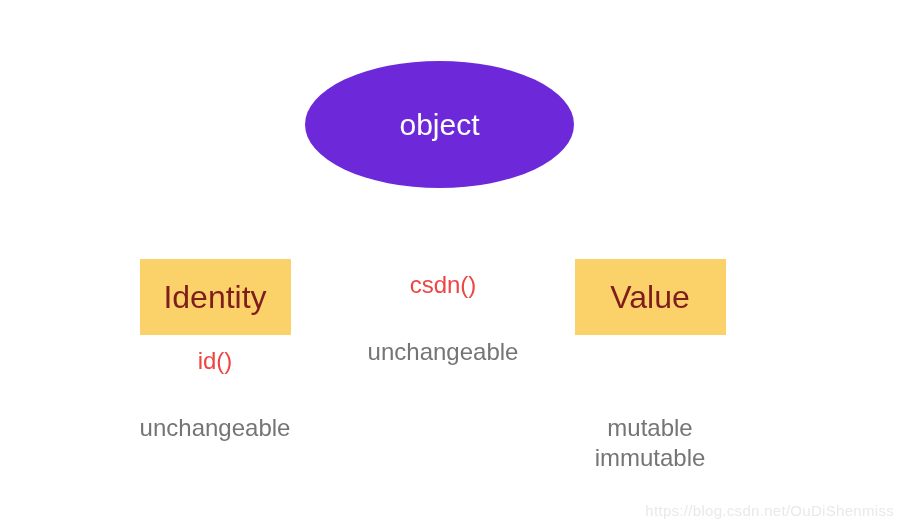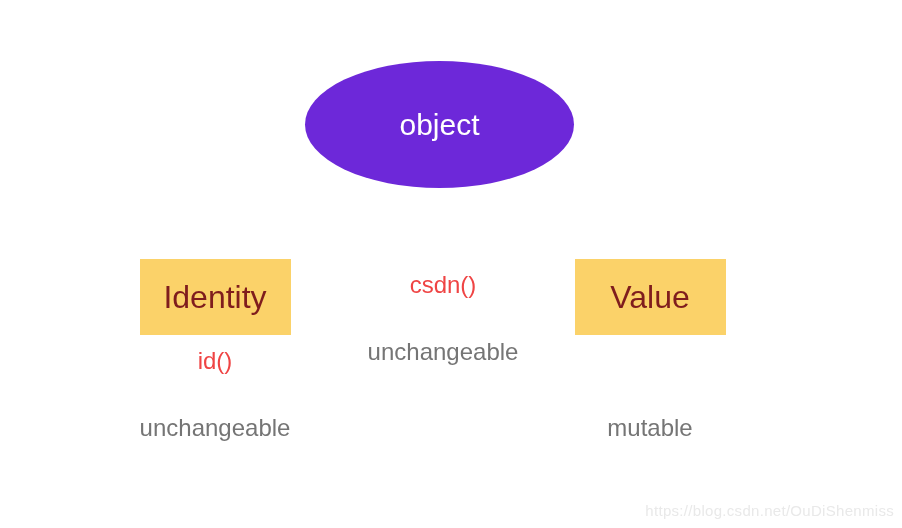--- a/index.html
+++ b/index.html
@@ -105,18 +105,19 @@
     </div>
   </div>
 
   <div class="col col-value">
     <div class="box">
       <span class="box-label">Value</span>
     </div>
     <div class="func"></div>
     <div class="notes">
       <div>mutable</div>
+      <div>immutable</div>
     </div>
   </div>
 
   <div class="watermark">https://blog.csdn.net/OuDiShenmiss</div>
 
 </div>
 
 </body></html>

